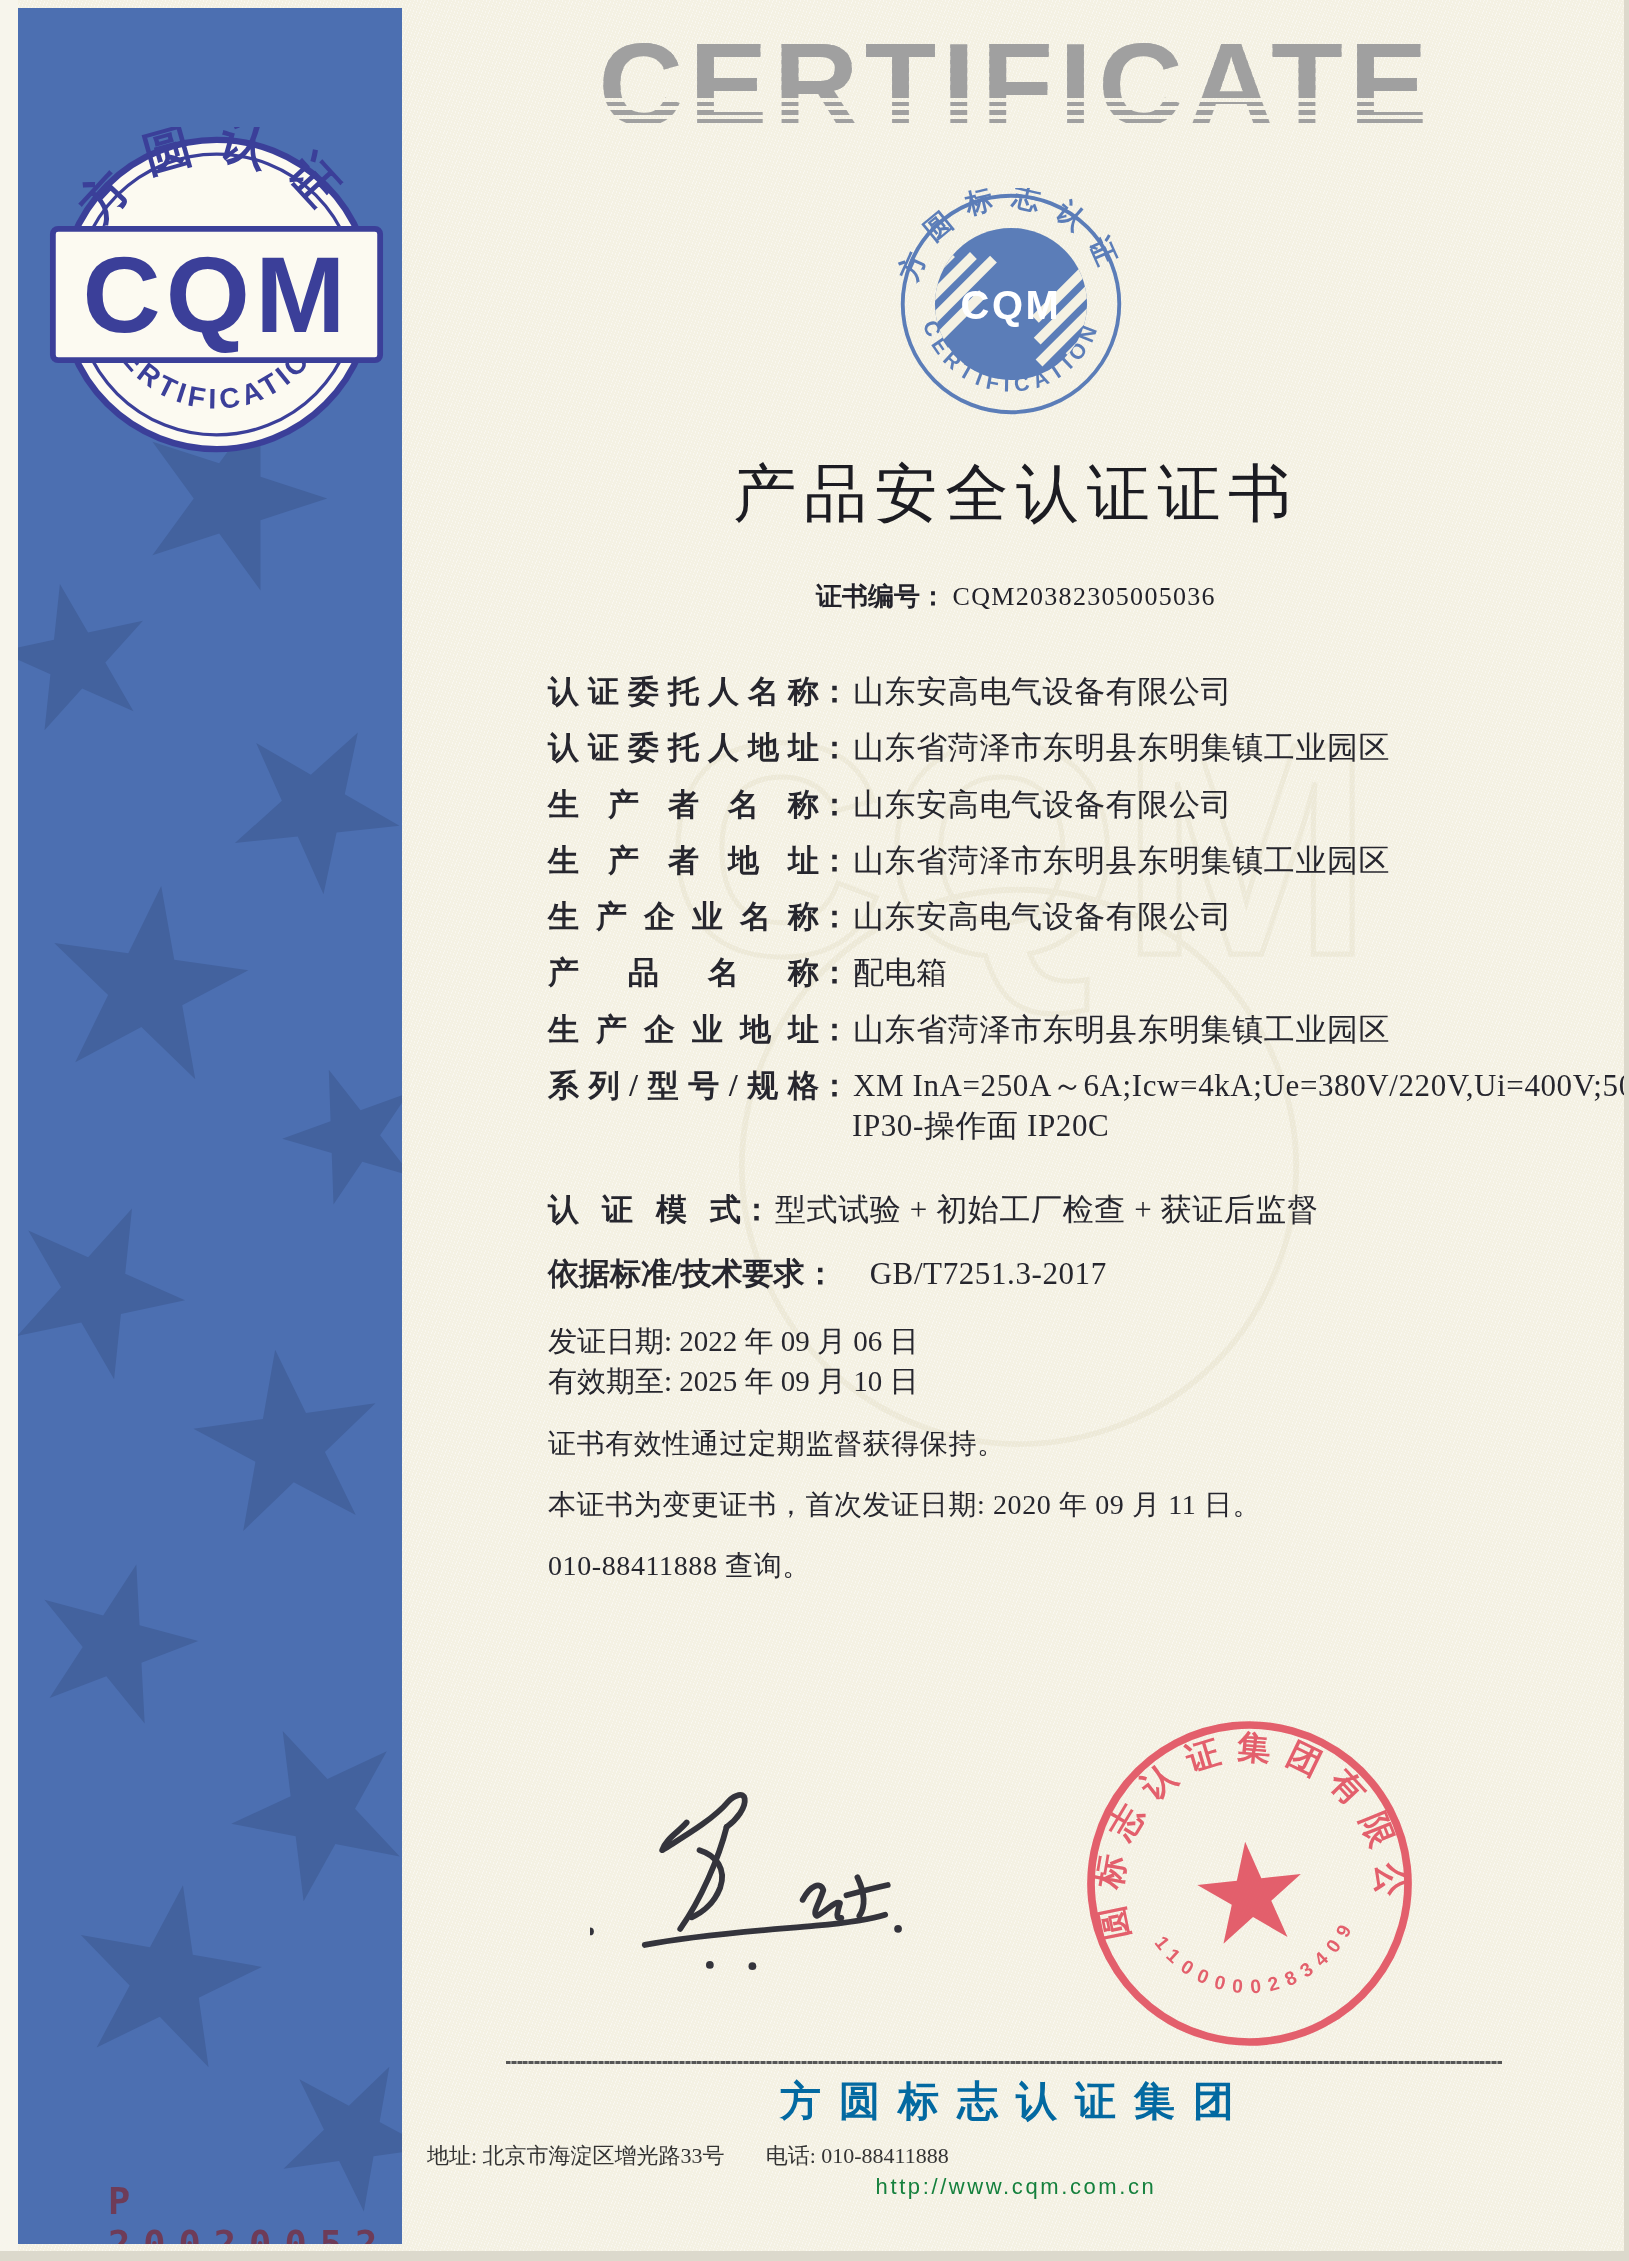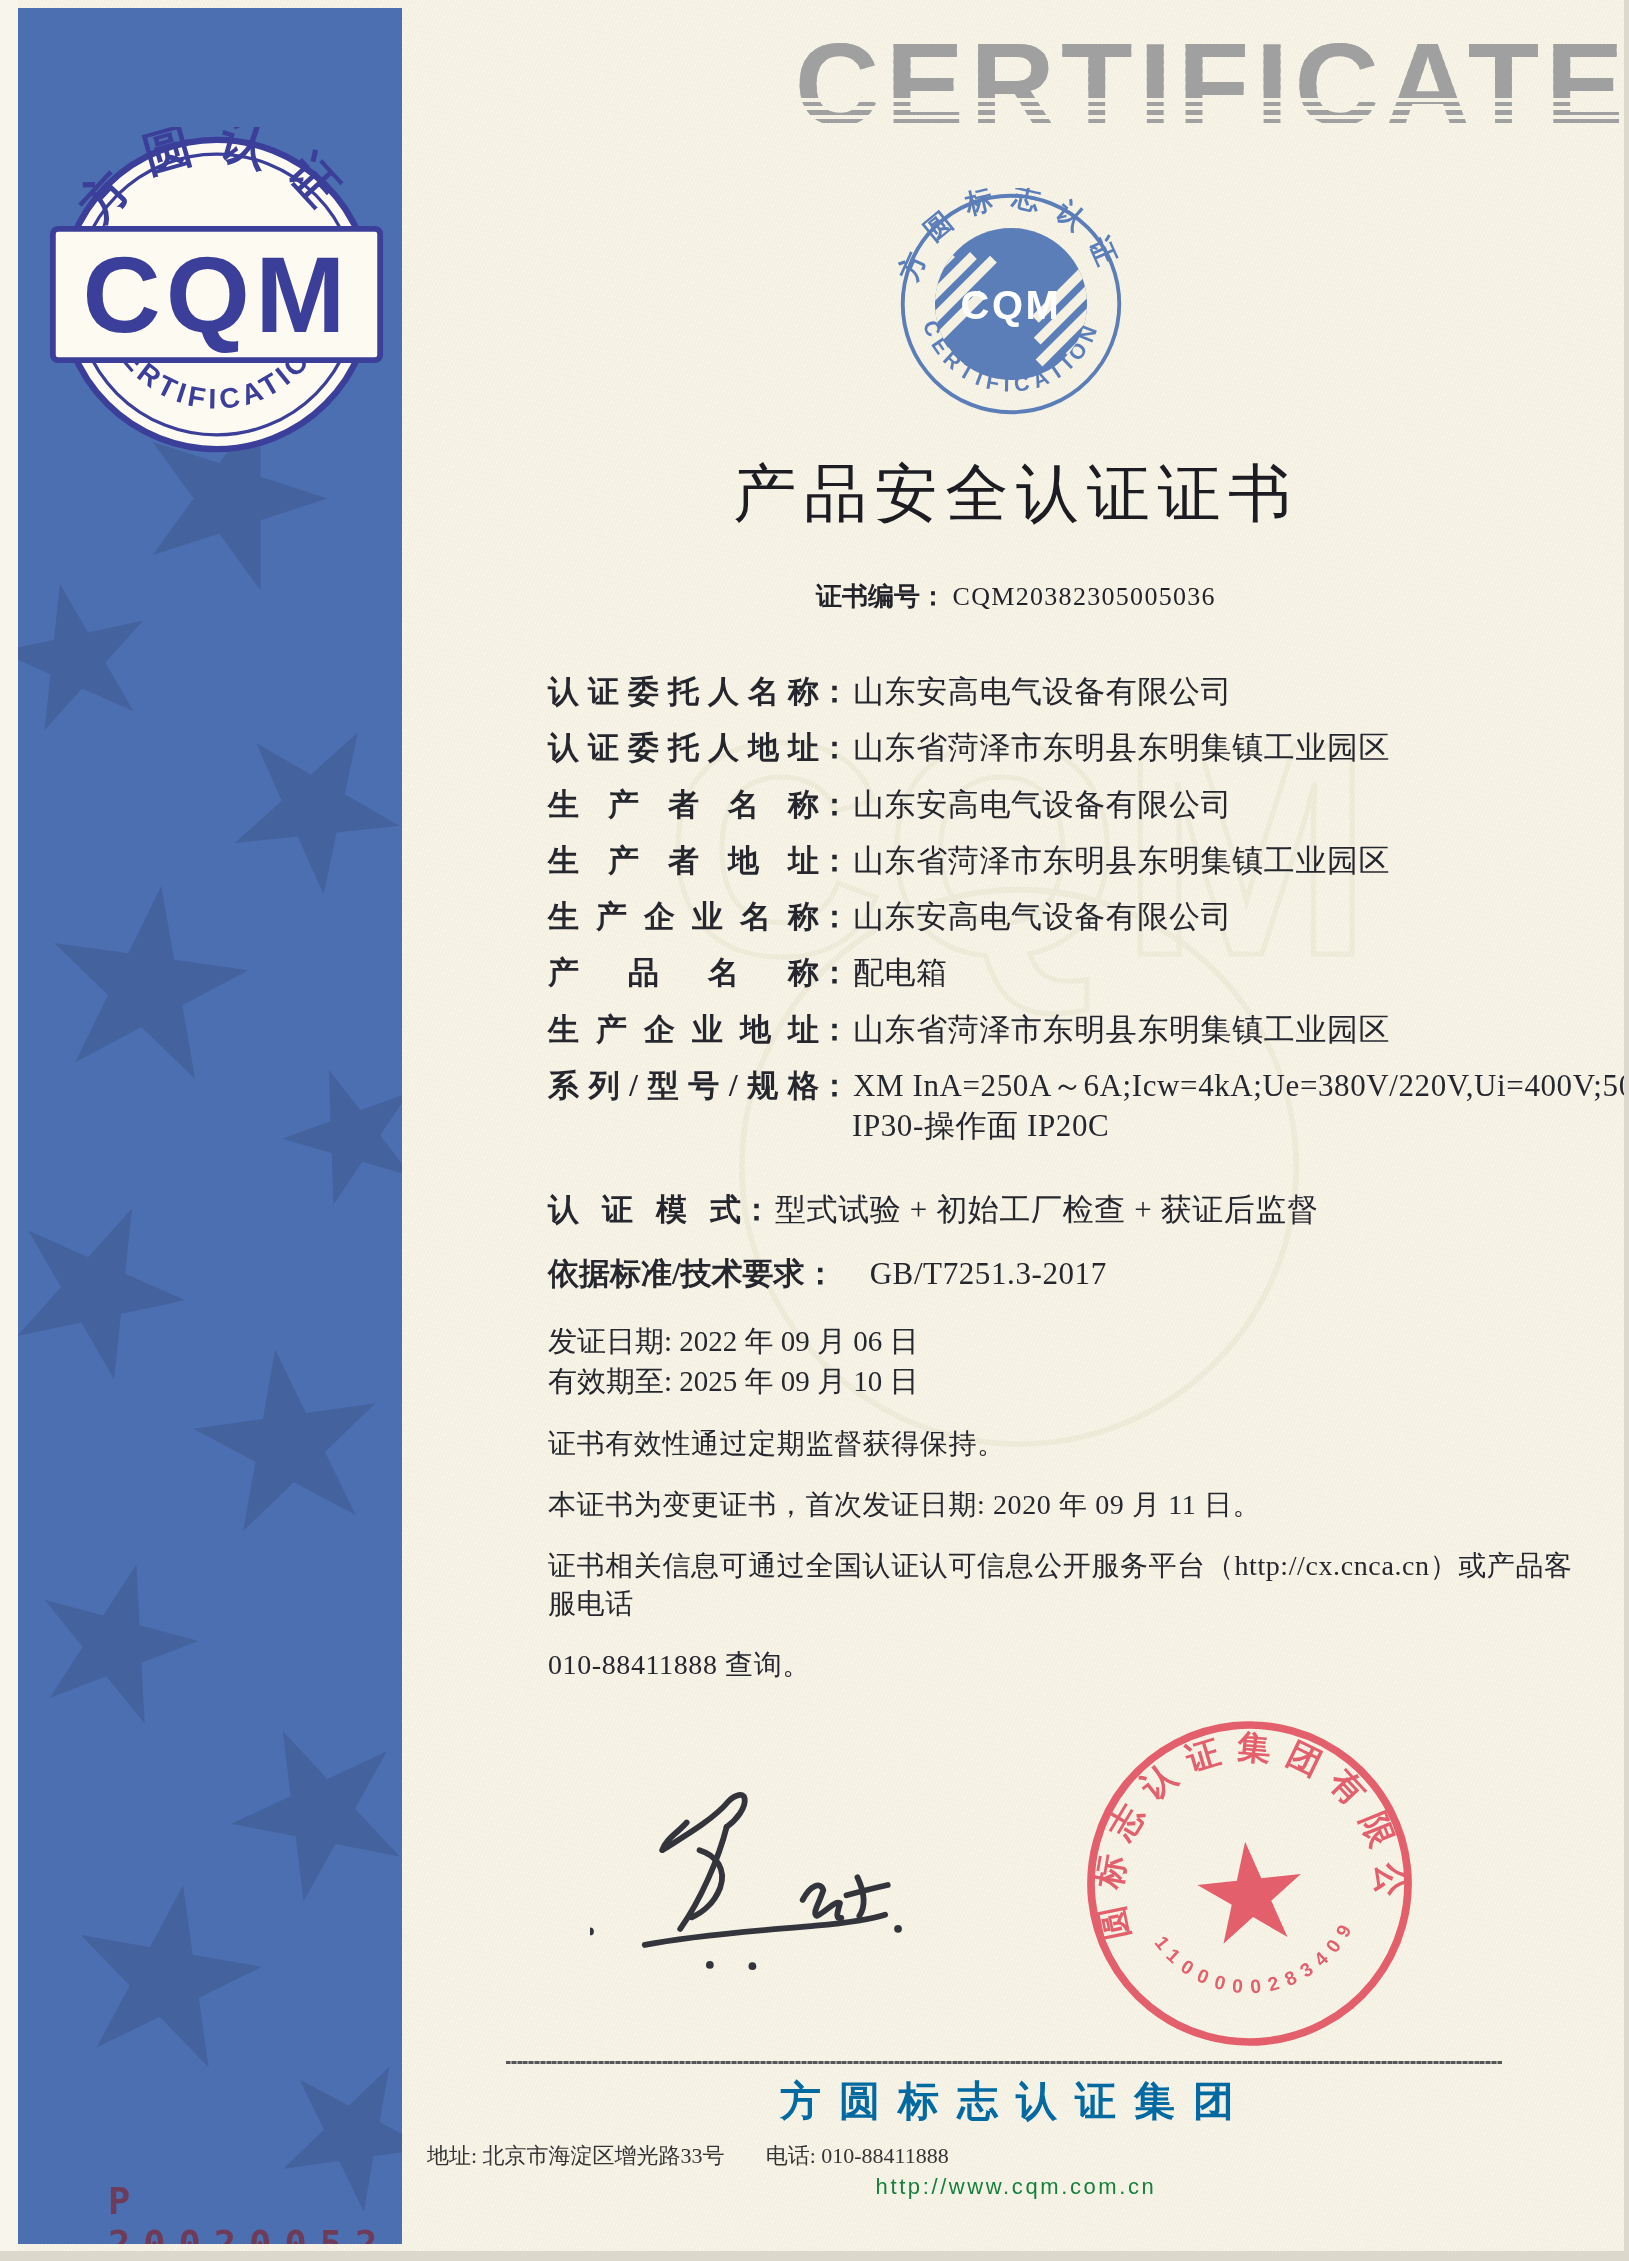--- a/index.html
+++ b/index.html
@@ -12,21 +12,21 @@
   .bottom-edge{position:absolute;left:0;bottom:0;width:100%;height:10.3px;background:#dcd9cc;}
 
   
   .sidebar{position:absolute;left:18px;top:7.7px;width:384px;height:2236px;background:#4c6fb1;overflow:hidden;}
   .sidebar svg.stars{position:absolute;left:0;top:0;}
   .serial{position:absolute;left:90px;top:2172px;font-family:"DejaVu Sans Mono",monospace;
           font-size:37px;letter-spacing:13px;color:#6e3c58;font-weight:bold;}
   .sidebar-logo{position:absolute;left:31px;top:119px;}
 
   
-  .cert-word{position:absolute;left:402px;top:18px;width:1228px;text-align:right;
+  .cert-word{position:absolute;left:402px;top:18px;width:1228px;text-align:center;
      font-family:"Liberation Sans","DejaVu Sans",sans-serif;font-weight:700;font-size:117px;
      letter-spacing:6.4px;line-height:1.15;
      background:linear-gradient(to bottom,#a0a0a0 0 76px,rgba(160,160,160,0) 76px),
                 repeating-linear-gradient(to bottom,#a0a0a0 0 4.5px,rgba(160,160,160,0) 4.5px 8.4px);
      -webkit-background-clip:text;background-clip:text;color:transparent;}
 
   .center-logo{position:absolute;left:895px;top:188px;}
 
   .doc-title{position:absolute;left:402px;top:451px;width:1228px;text-align:center;
      font-size:63px;font-weight:400;letter-spacing:7.7px;color:#1c1c22;}
@@ -202,21 +202,20 @@
       <span>
         <span>发证日期:</span> <span>2022 年 09 月 06 日</span>
       </span>
       <span>
         <span>有效期至:</span> <span>2025 年 09 月 10 日</span>
       </span>
     </div>
 
     <div class="note">证书有效性通过定期监督获得保持。</div>
     <div class="note">本证书为变更证书，首次发证日期: 2020 年 09 月 11 日。</div>
-    <div class="note">证书相关信息可通过全国认证认可信息公开服务平台（http://cx.cnca.cn）或产品客服电话</div>
     <div class="note">010-88411888 查询。</div>
   </div>
 
   <svg class="signature" width="348" height="213" viewBox="0 0 540 330">
     <g fill="none" stroke="#34343c" stroke-width="9" stroke-linecap="round" stroke-linejoin="round">
       <path d="M150,75 C135,92 118,100 112,118 C140,100 190,72 215,42 C225,32 238,28 240,38 C242,52 228,70 212,82"></path>
       <path d="M212,82 C200,130 172,195 140,240"></path>
       <path d="M170,118 C196,126 212,148 202,176 C192,202 172,216 158,222"></path>
       <path d="M85,265 C170,248 300,240 350,235 C405,230 440,224 458,218"></path>
       <path d="M330,195 C342,172 358,166 362,180 C356,200 344,216 352,220 C368,212 380,196 388,200 C384,214 380,226 390,223"></path>

